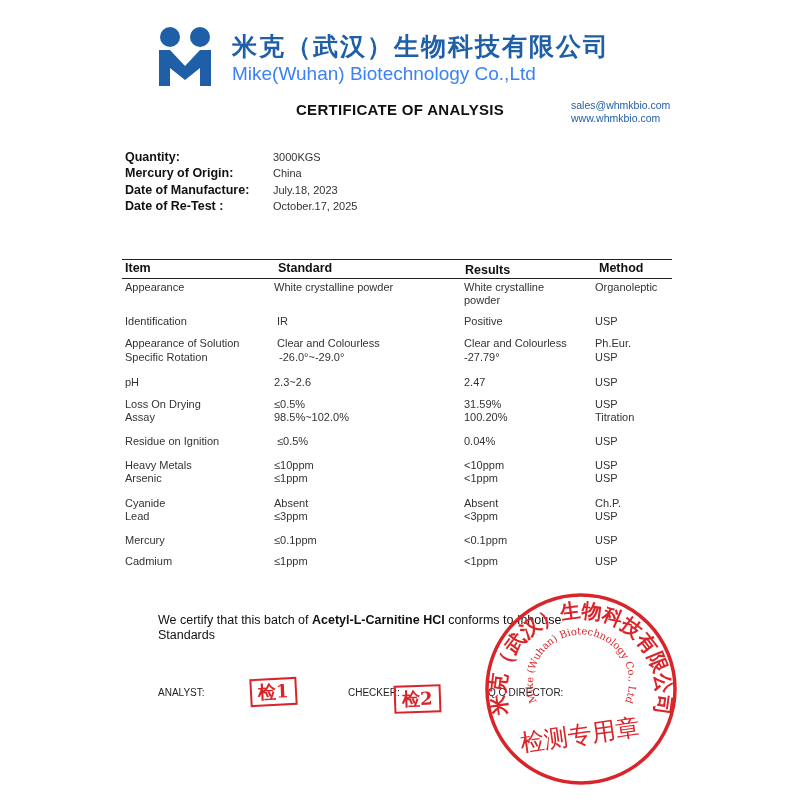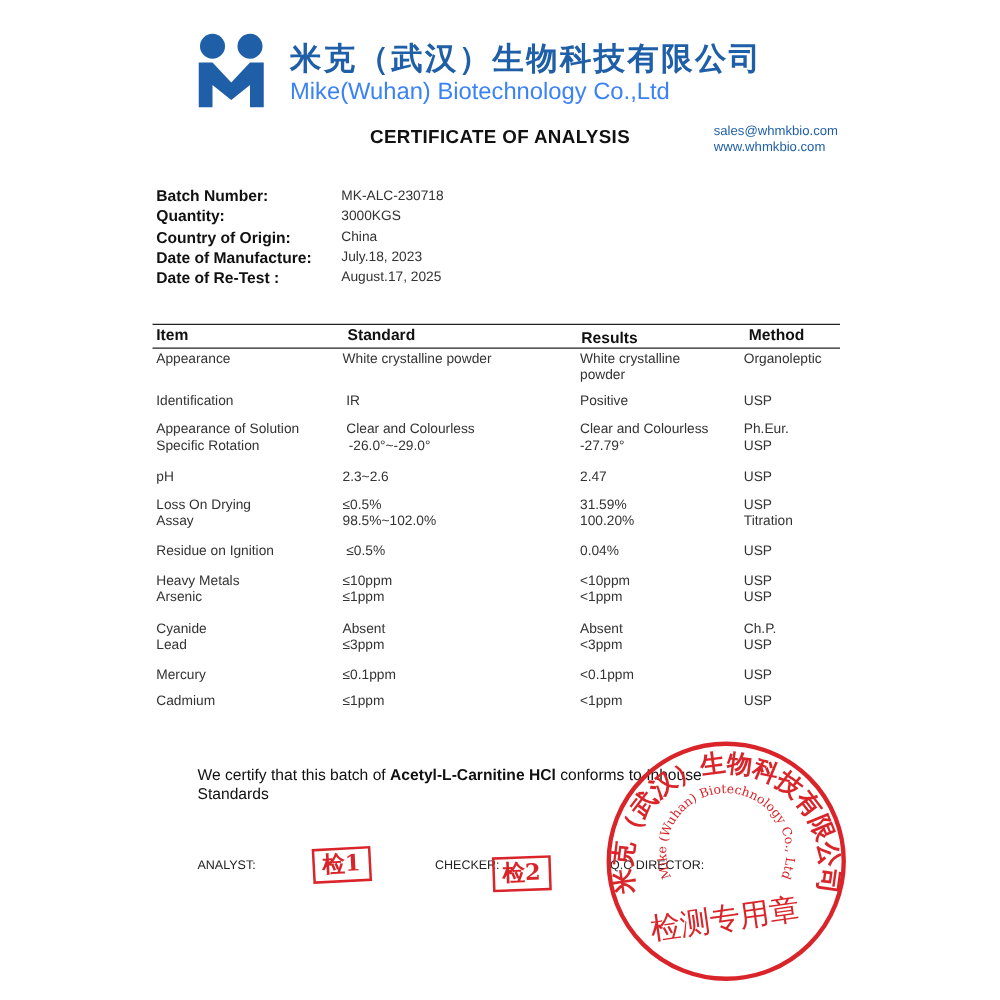--- a/index.html
+++ b/index.html
@@ -46,38 +46,34 @@
 <div class="abs en-name">Mike(Wuhan) Biotechnology Co.,Ltd</div>
 <div class="abs contact">
   <div>sales@whmkbio.com</div>
   <div>www.whmkbio.com</div>
 </div>
 
 <div class="abs title">CERTIFICATE OF ANALYSIS</div>
 
 <div class="abs info">
   <div class="info-row">
-    <span class="info-label">Batch Number:</span>
-    <span class="info-value">MK-ALC-230718</span>
-  </div>
-  <div class="info-row">
     <span class="info-label">Quantity:</span>
     <span class="info-value">3000KGS</span>
   </div>
   <div class="info-row">
-    <span class="info-label">Country of Origin:</span>
+    <span class="info-label">Mercury of Origin:</span>
     <span class="info-value">China</span>
   </div>
   <div class="info-row">
     <span class="info-label">Date of Manufacture:</span>
     <span class="info-value">July.18, 2023</span>
   </div>
   <div class="info-row">
     <span class="info-label">Date of Re-Test :</span>
-    <span class="info-value">August.17, 2025</span>
+    <span class="info-value">October.17, 2025</span>
   </div>
 </div>
 
 <div class="abs tbl-top"></div>
 <div class="abs th" style="left:125px">Item</div>
 <div class="abs th" style="left:278px">Standard</div>
 <div class="abs th" style="left:465px;top:263px">Results</div>
 <div class="abs th" style="left:599px">Method</div>
 <div class="abs tbl-head-line"></div>
 

